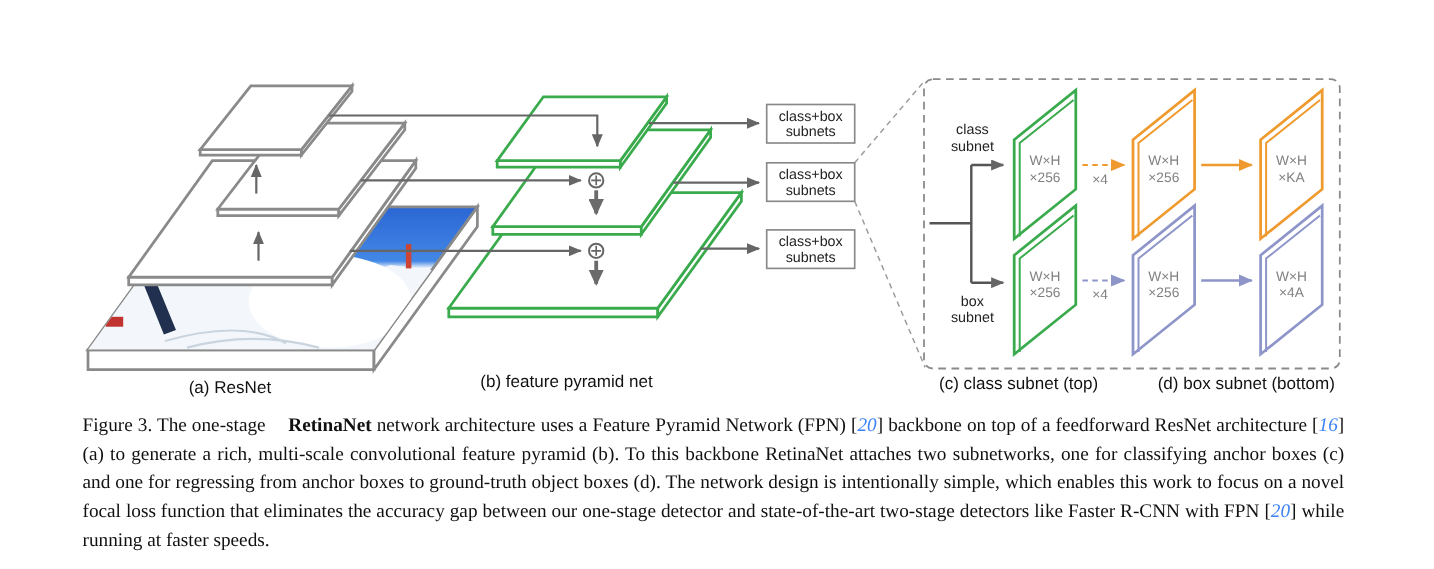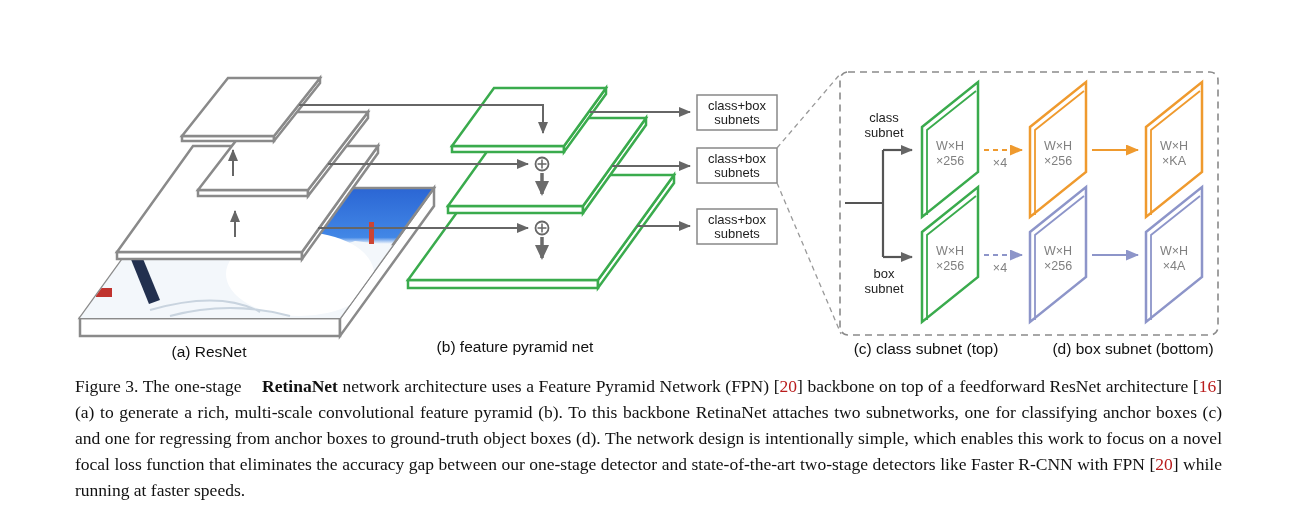--- a/index.html
+++ b/index.html
@@ -8,21 +8,21 @@
   #diagram{position:absolute;left:0;top:0;}
   svg text{font-family:"Liberation Sans",sans-serif;}
   .paneltxt{font-size:12.5px;fill:#808080;}
   .boxtxt{font-size:13px;fill:#222222;}
   .tagtxt{font-size:13px;fill:#222222;}
   .sublabel{font-size:15.5px;fill:#111111;}
   #caption{position:absolute;left:75px;top:373px;width:1147px;
            font-family:"Liberation Serif",serif;font-size:17.5px;line-height:26px;
            color:#111111;text-align:justify;}
   #caption .bold{font-weight:bold;margin-left:16px;}
-  #caption .ref{color:#b91c1c;}
+  #caption .ref{color:#3b82f6;font-style:italic;}
   #watermark{position:absolute;left:983px;top:435px;width:320px;height:56px;
              font-size:40px;letter-spacing:4px;color:#bdbdbd;opacity:.85;
              mix-blend-mode:multiply;-webkit-text-stroke:1px #9e9e9e;
              font-family:"Liberation Sans",sans-serif;white-space:nowrap;}
 </style>
 </head>
 <body>
 
 <div id="page">
 

